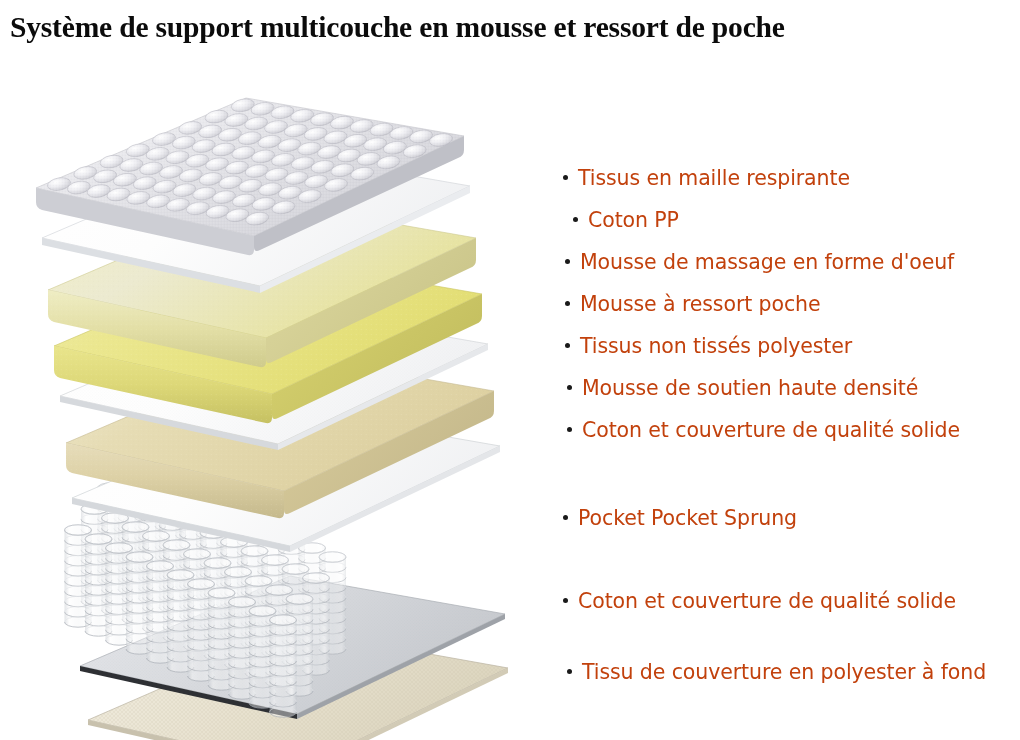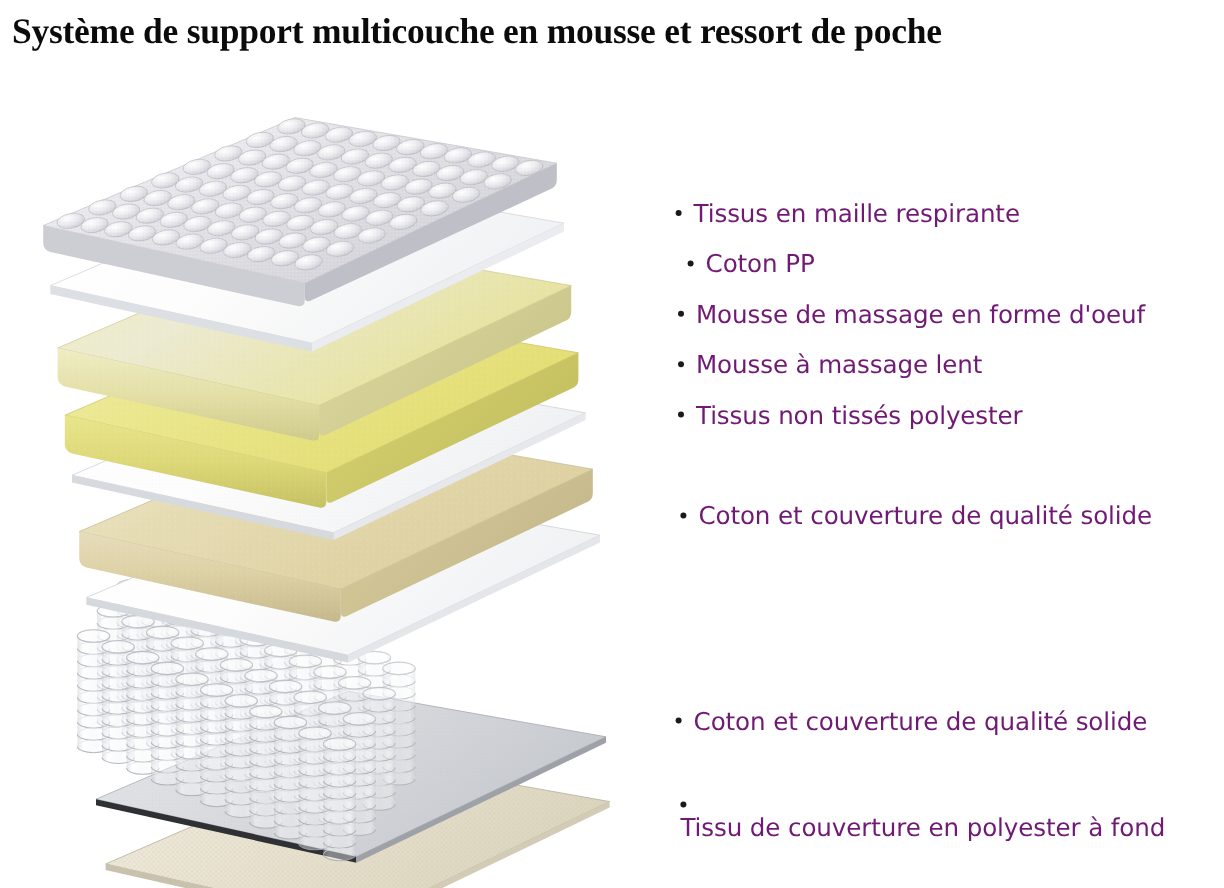--- a/index.html
+++ b/index.html
@@ -75,21 +75,21 @@
     margin-right: 10px;
     position: relative;
     top: -5px;
     flex: 0 0 auto;
   }
   .legend-label {
     font-family: "DejaVu Sans", sans-serif;
     font-size: 20.5px;
     line-height: 24px;
     font-weight: 400;
-    color: #701a75;
+    color: #c2410c;
     letter-spacing: -0.1px;
   }
 </style>
 </head>
 <body>
 
 <div id="page-title">Système de support multicouche en mousse et ressort de poche</div>
 
 <div id="diagram">
 
@@ -1448,31 +1448,39 @@
     <div class="legend-item" style="top: 130px; left: 28px;">
       <span class="legend-bullet"></span>
       <span class="legend-label">Coton PP</span>
     </div>
     <div class="legend-item" style="top: 172px; left: 20px;">
       <span class="legend-bullet"></span>
       <span class="legend-label">Mousse de massage en forme d'oeuf</span>
     </div>
     <div class="legend-item" style="top: 214px; left: 20px;">
       <span class="legend-bullet"></span>
-      <span class="legend-label">Mousse à massage lent</span>
+      <span class="legend-label">Mousse à ressort poche</span>
     </div>
     <div class="legend-item" style="top: 256px; left: 20px;">
       <span class="legend-bullet"></span>
       <span class="legend-label">Tissus non tissés polyester</span>
     </div>
+    <div class="legend-item" style="top: 298px; left: 22px;">
+      <span class="legend-bullet"></span>
+      <span class="legend-label">Mousse de soutien haute densité</span>
+    </div>
     <div class="legend-item" style="top: 340px; left: 22px;">
       <span class="legend-bullet"></span>
       <span class="legend-label">Coton et couverture de qualité solide</span>
+    </div>
+    <div class="legend-item" style="top: 428px; left: 18px;">
+      <span class="legend-bullet"></span>
+      <span class="legend-label">Pocket Pocket Sprung</span>
     </div>
     <div class="legend-item" style="top: 511px; left: 18px;">
       <span class="legend-bullet"></span>
       <span class="legend-label">Coton et couverture de qualité solide</span>
     </div>
-    <div class="legend-item" style="top: 595px; left: 22px; flex-direction: column;">
+    <div class="legend-item" style="top: 582px; left: 22px;">
       <span class="legend-bullet"></span>
       <span class="legend-label">Tissu de couverture en polyester à fond</span>
     </div>
   </div>
 
 </body></html>

